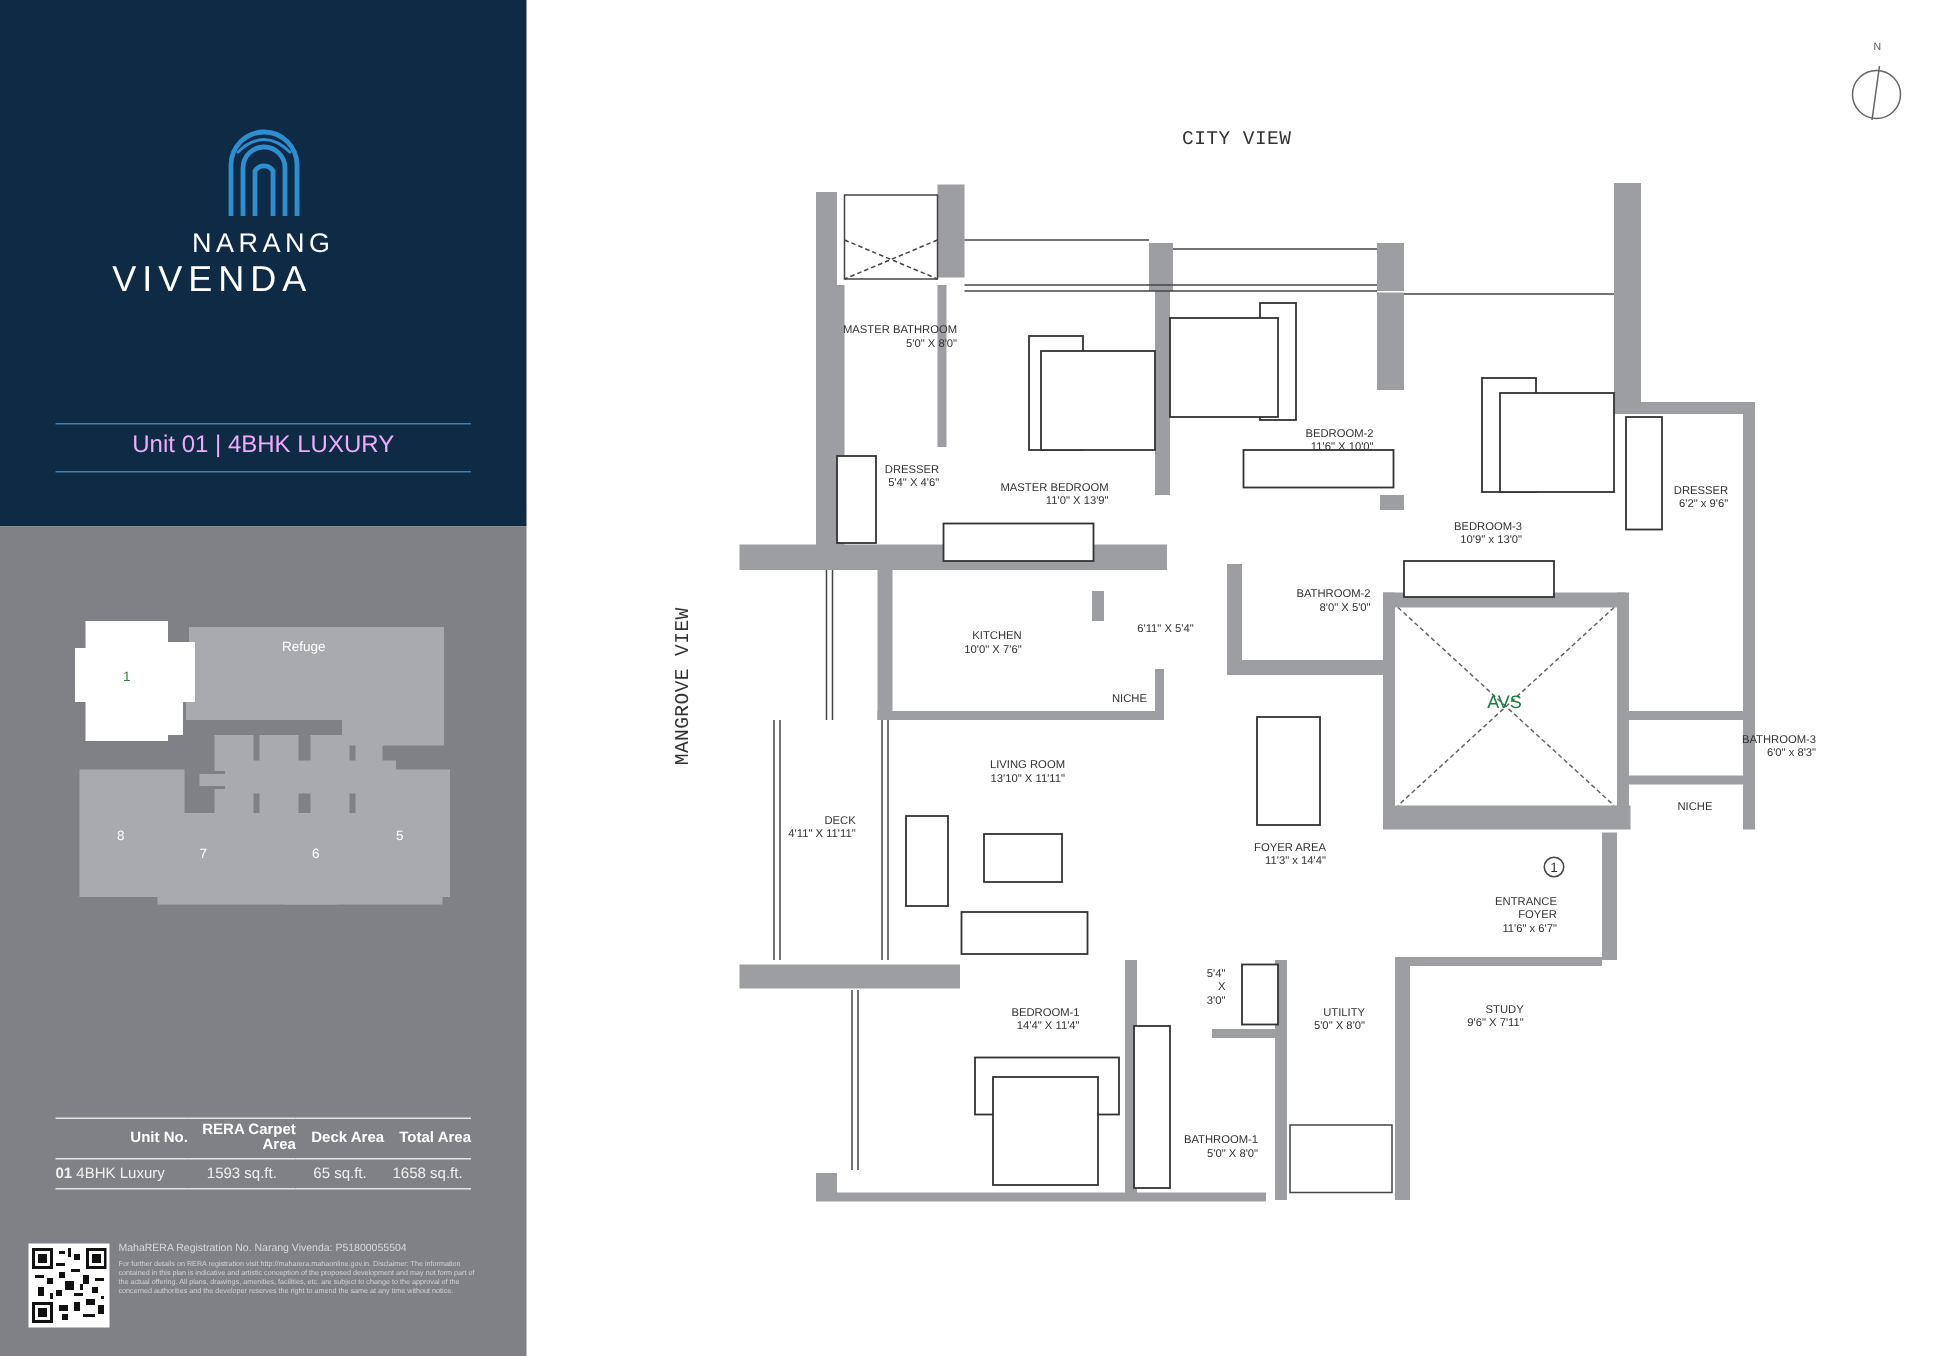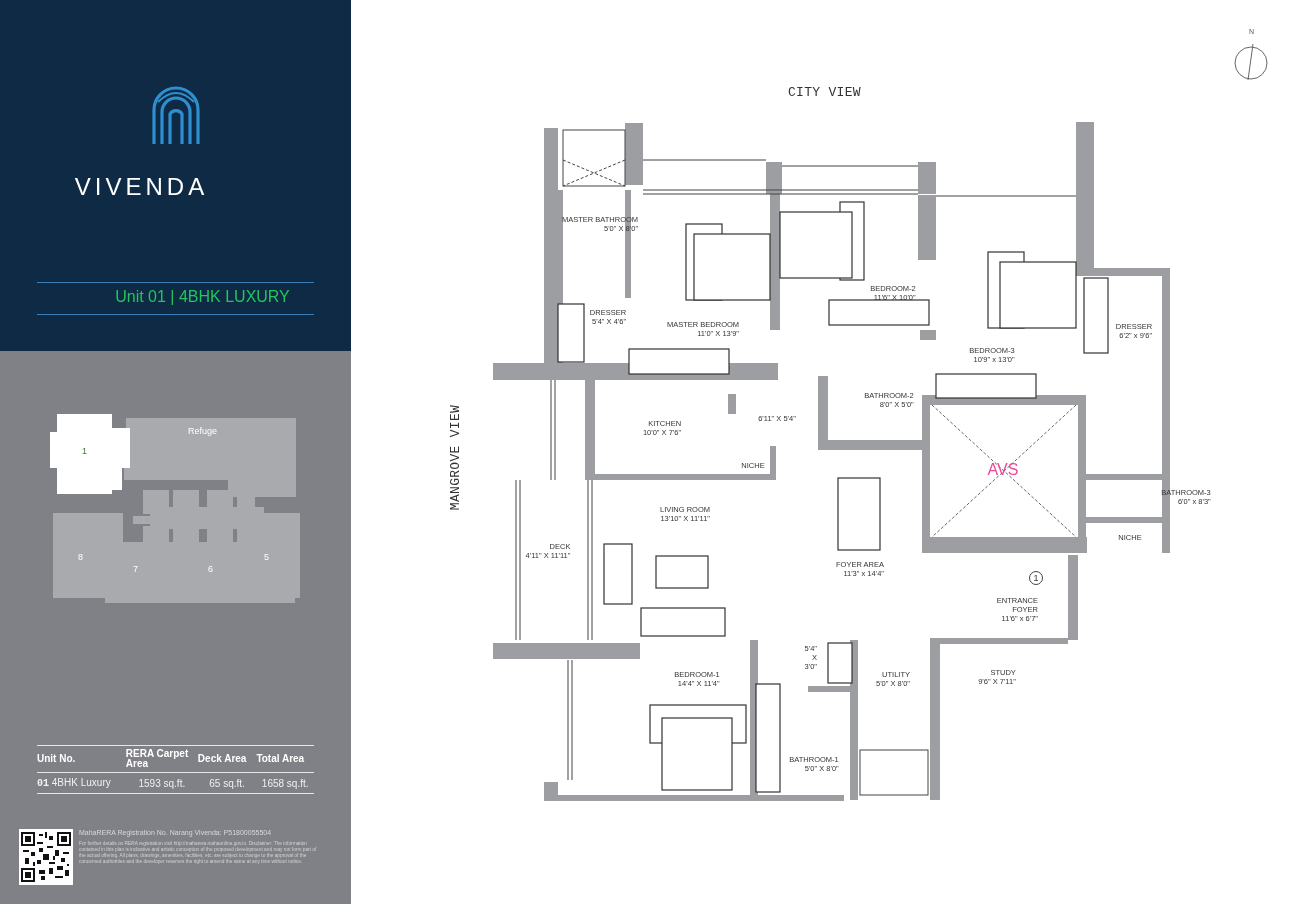--- a/index.html
+++ b/index.html
@@ -10,66 +10,67 @@
   #sidebar { position: absolute; left: 0; top: 0; width: 351px; height: 904px; }
   #brand-panel { position: absolute; left: 0; top: 0; width: 351px; height: 351px; background: #0e2a45; }
   #info-panel { position: absolute; left: 0; top: 351px; width: 351px; height: 553px; background: #808186; }
 
   .logo-mark { position: absolute; left: 150px; top: 84px; width: 52px; height: 60px; }
   .brand-line1 { position: absolute; left: 0; width: 351px; top: 152px; text-align: center; color: #ffffff;
                  font-size: 18px; letter-spacing: 3px; font-weight: normal; }
   .brand-line2 { position: absolute; left: 0; width: 283px; top: 173px; text-align: center; color: #ffffff;
                  font-size: 24px; letter-spacing: 4px; font-weight: normal; }
   .unit-rule { position: absolute; left: 37px; width: 277px; height: 1px; background: #3b7fb8; }
-  .unit-title { position: absolute; left: 0; width: 351px; top: 288px; text-align: center; color: #22c55e;
-                font-size: 16px; margin-left: 27px; }
+  .unit-title { position: absolute; left: 0; width: 351px; top: 288px; text-align: center; color: #f0abfc;
+                font-size: 16px; }
 
   
   #keyplan { position: absolute; left: 50px; top: 410px; width: 250px; height: 195px; }
 
   
   #area-table { position: absolute; left: 37px; top: 745px; width: 277px; border-collapse: collapse; color: #ffffff; }
-  #area-table th { font-size: 10px; font-weight: bold; padding: 3px 0; text-align: left; line-height: 10px;
+  #area-table th { font-size: 10px; font-weight: bold; padding: 3px 0; text-align: right; line-height: 10px;
                    border-top: 1px solid #e6e6e6; border-bottom: 1px solid #e6e6e6; }
   #area-table td { font-size: 10px; padding: 4px 0; text-align: center; border-bottom: 1px solid #e6e6e6; color: #f0f0f0; }
   #area-table td.unit-cell { text-align: left; }
-  #area-table td.unit-cell b { font-weight: bold; font-family: Liberation Mono, monospace; }
+  #area-table td.unit-cell b { font-weight: bold; }
 
   
   #qr-code { position: absolute; left: 19px; top: 829px; width: 54px; height: 56px; background: #ffffff; padding: 2px; }
   .rera-reg { position: absolute; left: 79px; top: 829px; color: #d7d8db; font-size: 7px; }
   .disclaimer { position: absolute; left: 79px; top: 841px; width: 240px; color: #d2d3d6; font-size: 4.8px; line-height: 6px; }
 
   
   #plan { position: absolute; left: 351px; top: 0; width: 950px; height: 904px; font-family: Liberation Mono, monospace; }
   .view-label { position: absolute; color: #333333; font-size: 13px; letter-spacing: 0.3px; }
   .city-view { left: 437px; top: 85px; }
   .mangrove-view { left: 94px; top: 450px; transform: rotate(-90deg); transform-origin: center; width: 140px; text-align: center; margin-left: -60px; }
 
   .room-label { position: absolute; font-size: 7.5px; line-height: 9px; text-align: center; color: #333333; white-space: nowrap; transform: translateX(-50%); }
   .room-label span { display: block; text-align: right; }
-  .avs-label { position: absolute; font-size: 16px; color: #ec4899; transform: translateX(-50%); }
+  .avs-label { position: absolute; font-size: 12px; color: #15803d; transform: translateX(-50%); }
   .entry-marker { position: absolute; width: 14px; height: 14px; border: 1px solid #444; border-radius: 50%;
                   font-size: 9px; line-height: 12px; text-align: center; color: #333; }
   #north { position: absolute; left: 1233px; top: 28px; width: 36px; height: 52px; }
   #north-label { position: absolute; left: 1249px; top: 28px; font-size: 7px; color: #555; }
 </style>
 </head>
 <body>
 
 <div id="sidebar">
   <div id="brand-panel">
     <svg class="logo-mark" viewBox="0 0 52 60">
       <g fill="none" stroke="#2e8fd0" stroke-width="3.2">
         <path d="M4 60 V26 A22 22 0 0 1 48 26 V60"></path>
         <path d="M12 60 V28 A14 14 0 0 1 40 28 V60"></path>
         <path d="M20 60 V30 A7 7 0 0 1 32 30 V60"></path>
         <path d="M8 18 Q26 0 44 18" stroke-width="2"></path>
       </g>
     </svg>
+    <div class="brand-line1">NARANG</div>
     <div class="brand-line2">VIVENDA</div>
     <div class="unit-rule" style="top:282px"></div>
     <div class="unit-title">Unit 01  |  4BHK LUXURY</div>
     <div class="unit-rule" style="top:314px"></div>
   </div>
 
   <div id="info-panel">
   </div>
 
   <svg id="keyplan" viewBox="0 0 250 195">

